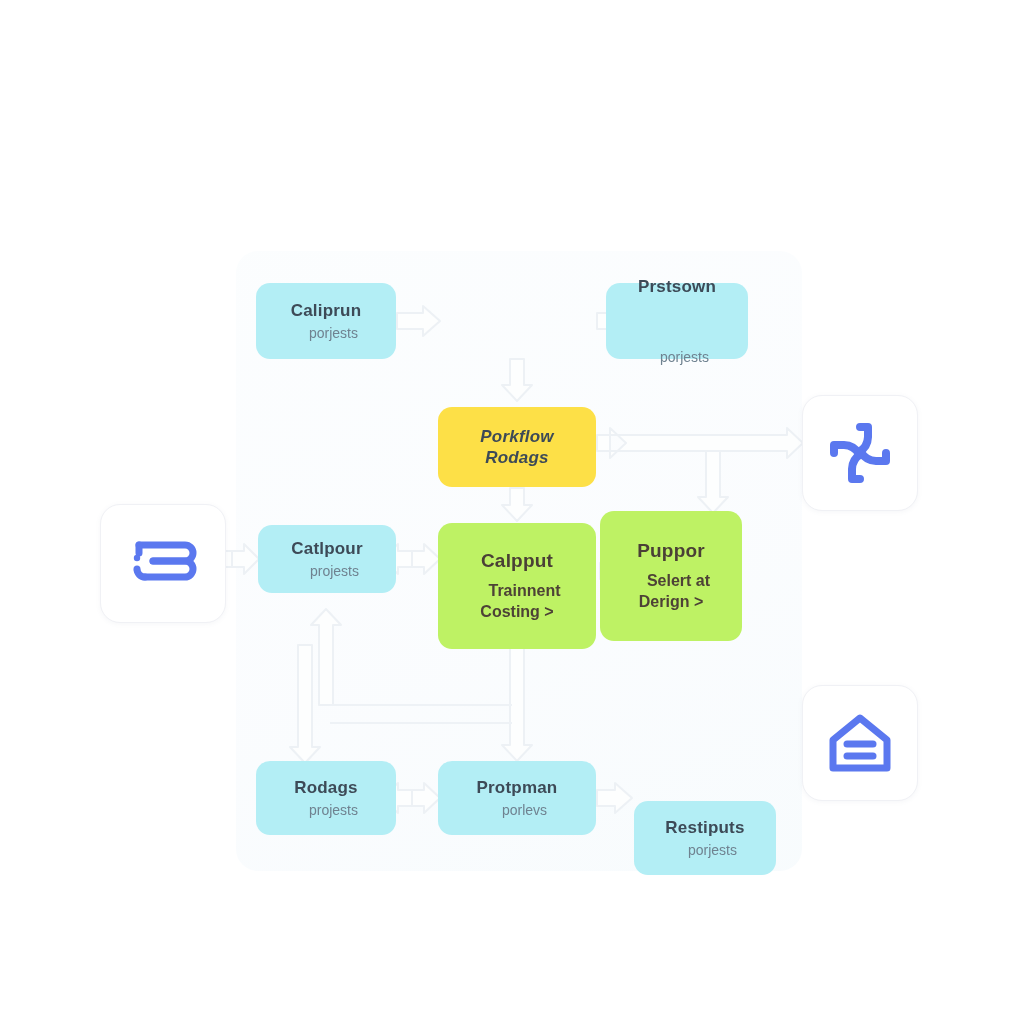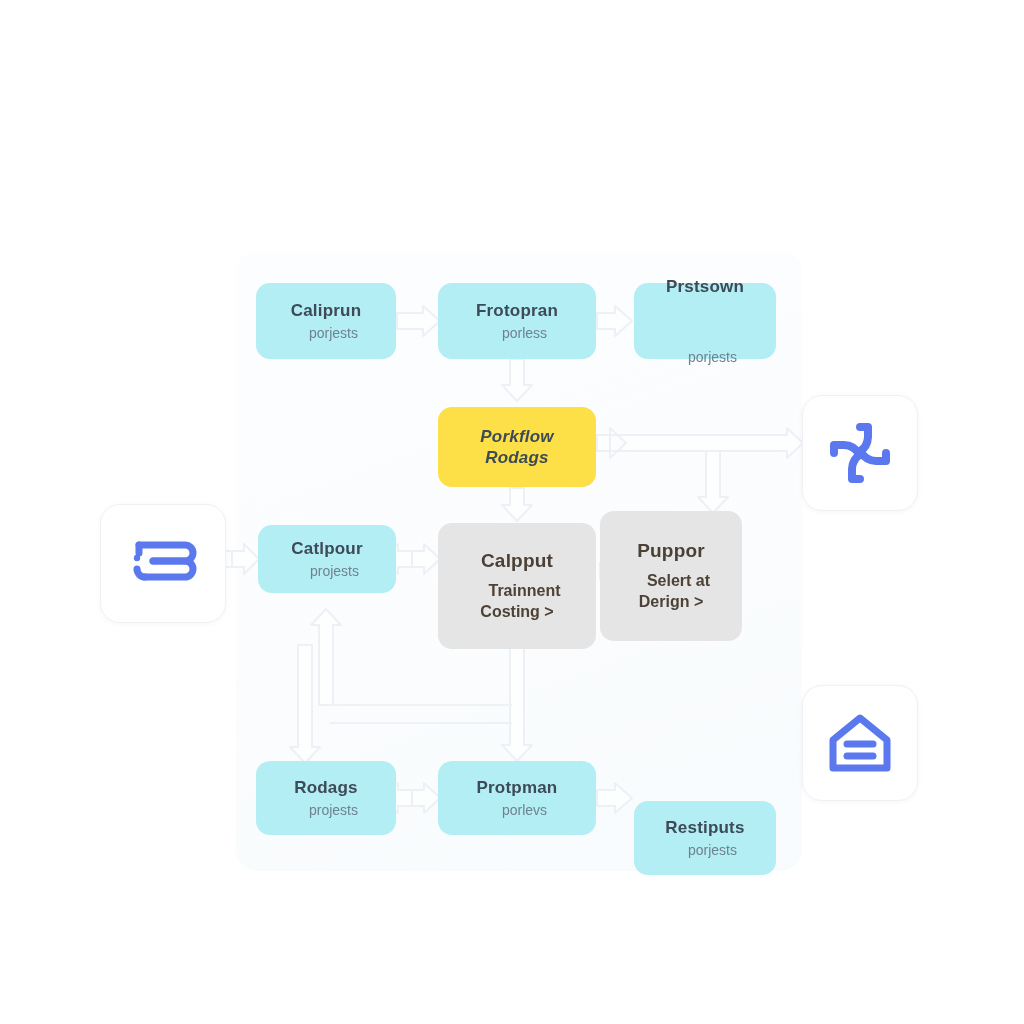--- a/index.html
+++ b/index.html
@@ -33,21 +33,21 @@
     display:flex;
     flex-direction:column;
     align-items:center;
     justify-content:center;
     text-align:center;
     box-sizing:border-box;
     padding:6px 8px;
   }
   .node.cyan{background:#b3eef5;}
   .node.lightblue{background:#fde047;font-style:italic;}
-  .node.orange{background:#e5e5e5;}
+  .node.orange{background:#bef264;}
   .node .t1{
     font-size:17px;
     font-weight:600;
     color:#3d4a57;
     letter-spacing:.2px;
     line-height:1.25;
   }
   .node.orange .t1{color:#4a4036;font-size:19px;font-weight:700;}
   .node .t2{
     font-size:14px;
@@ -122,26 +122,22 @@
     <path class="blk" d="M412,745 L424,745 L424,738 L440,753 L424,768 L424,761 L412,761 Z"></path>
 
     <path class="blk" d="M597,745 L615,745 L615,738 L632,753 L615,768 L615,761 L597,761 Z"></path>
   </svg>
 
   <div class="node cyan" style="left:256px;top:238px;width:140px;height:76px;">
     <div class="t1">Caliprun</div>
     <div class="t2">porjests</div>
   </div>
 
-  <div class="node cyan" style="left:438px;top:238px;width:158px;height:76px;">
-    <div class="t1">Frotopran</div>
-    <div class="t2">porless</div>
-  </div>
-
-  <div class="node cyan" style="left:634px;top:238px;width:142px;height:76px;gap:48px;">
+
+  <div class="node cyan" style="left:606px;top:238px;width:142px;height:76px;gap:48px;">
     <div class="t1">Prstsown</div>
     <div class="t2">porjests</div>
   </div>
 
   <div class="node lightblue" style="left:438px;top:362px;width:158px;height:80px;">
     <div class="t1">Porkflow</div>
     <div class="t1">Rodags</div>
   </div>
 
   <div class="node cyan" style="left:258px;top:480px;width:138px;height:68px;">

